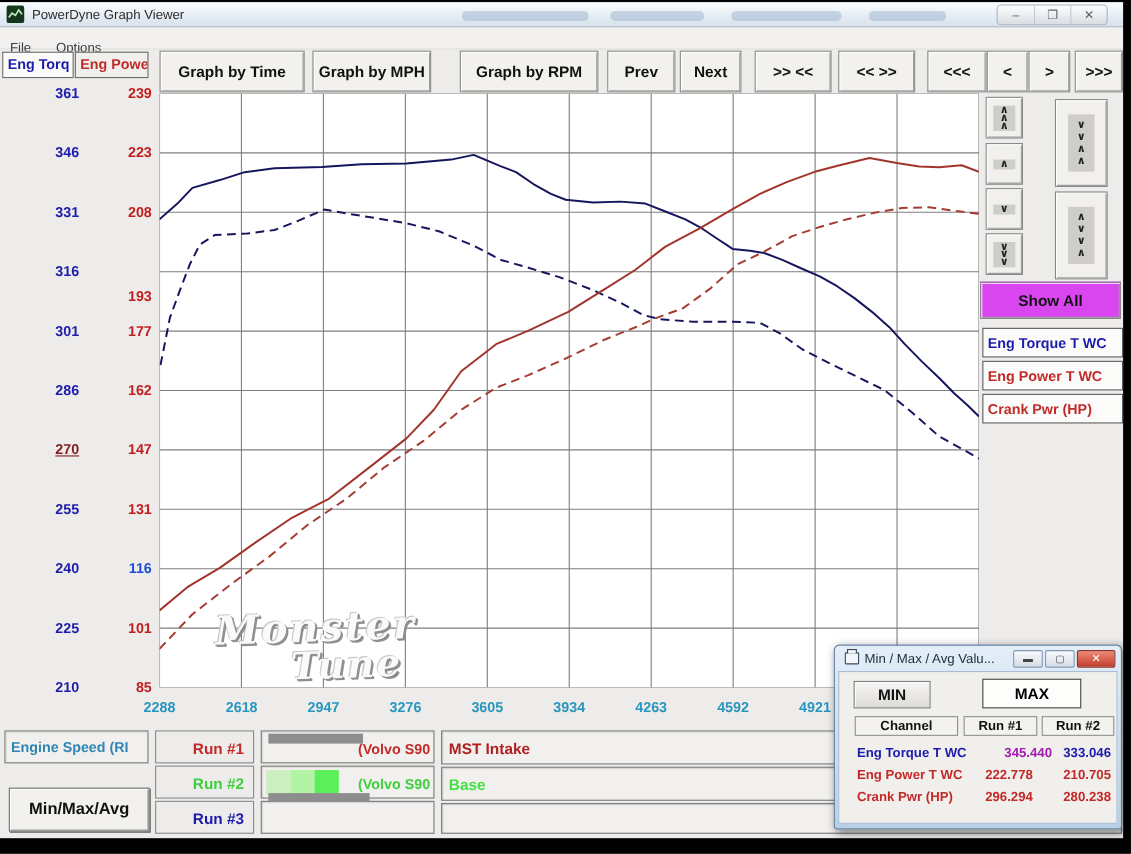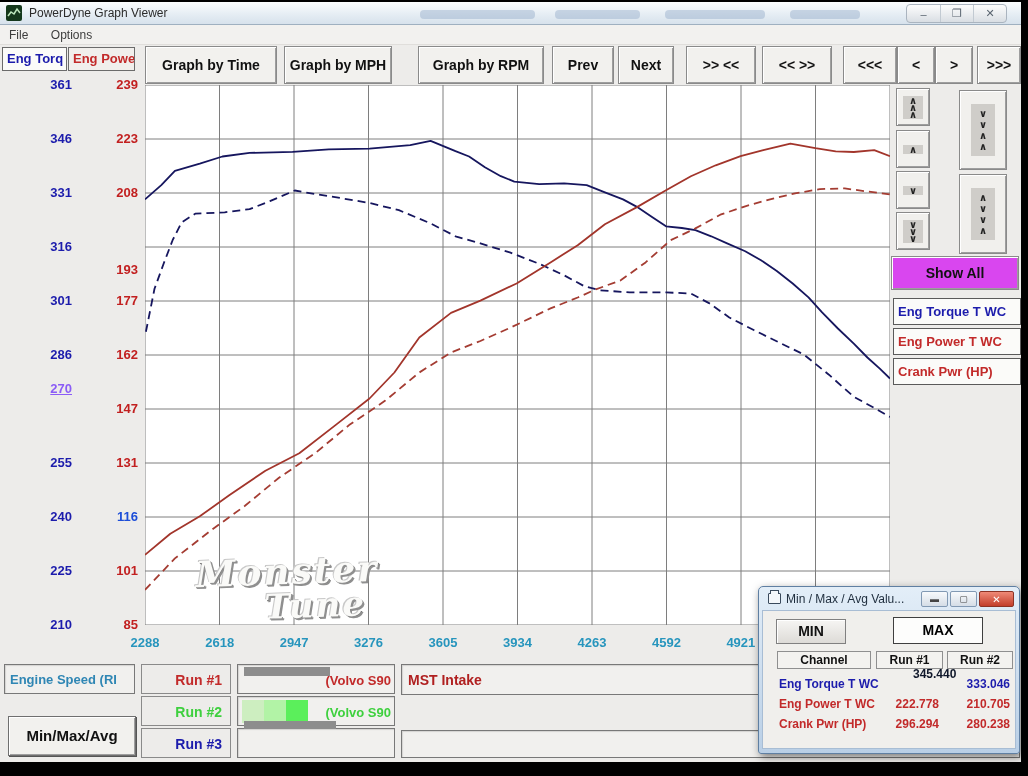--- a/index.html
+++ b/index.html
@@ -20,21 +20,21 @@
   #win-controls { position:absolute; right:14px; top:2px; height:19px; display:flex;
     border:1px solid #aab4bf; border-radius:4px; overflow:hidden;
     background:linear-gradient(#fdfdfd,#d9dee3); }
   .win-btn { width:33px; height:100%; display:flex; align-items:center; justify-content:center;
     font-size:11px; color:#5a6570; border-left:1px solid #c2cad2; cursor:default; }
   .win-btn:first-child { border-left:none; }
 
   
   #menubar { position:absolute; left:0; top:23px; width:100%; height:20px;
     background:#f2f1ef; border-bottom:1px solid #e0dedb; }
-  .menu-item { display:inline-block; padding:3px 9px 0 9px; font-size:12px; color:#3d3d3d; }
+  .menu-item { display:inline-block; padding:11px 9px 0 9px; font-size:12px; color:#3d3d3d; }
 
   
   .chan-tab { position:absolute; top:45px; height:24px; border:1px solid #6b6b6b;
     font-weight:bold; font-size:13px; padding:3px 4px; white-space:nowrap; overflow:hidden; }
   #tab-torque { left:2px; width:65px; background:#fbfbf9; color:#1c1cac; }
   #tab-power  { left:68px; width:67px; background:#f1efec; color:#c22a2a; }
   .tb-btn { position:absolute; top:44px; height:38px; background:#f2f1ee;
     border:1px solid #8a8a8a; box-shadow:inset 1px 1px 0 #ffffff, inset -1px -1px 0 #9e9e9e;
     font-weight:bold; font-size:14px; color:#111; text-align:center; line-height:36px;
     font-family:"Liberation Sans",sans-serif; cursor:default; white-space:nowrap; }
@@ -165,21 +165,21 @@
       <div class="tb-btn" style="left: 977px; width: 44px;">&gt;&gt;&gt;</div>
     </div>
 
   <div id="axis-labels">
       <div class="ylab t" style="left: 20px; top: 75px; color: rgb(28, 28, 172);">361</div>
       <div class="ylab t" style="left: 20px; top: 129px; color: rgb(28, 28, 172);">346</div>
       <div class="ylab t" style="left: 20px; top: 183px; color: rgb(28, 28, 172);">331</div>
       <div class="ylab t" style="left: 20px; top: 237px; color: rgb(28, 28, 172);">316</div>
       <div class="ylab t" style="left: 20px; top: 291px; color: rgb(28, 28, 172);">301</div>
       <div class="ylab t" style="left: 20px; top: 345px; color: rgb(28, 28, 172);">286</div>
-      <div class="ylab t" style="left: 20px; top: 379px; color: #8b5cf6; text-decoration: underline;">270</div>
+      <div class="ylab t" style="left: 20px; top: 399px; color: #7f1d1d; text-decoration: underline;">270</div>
       <div class="ylab t" style="left: 20px; top: 453px; color: rgb(28, 28, 172);">255</div>
       <div class="ylab t" style="left: 20px; top: 507px; color: rgb(28, 28, 172);">240</div>
       <div class="ylab t" style="left: 20px; top: 561px; color: rgb(28, 28, 172);">225</div>
       <div class="ylab t" style="left: 20px; top: 615px; color: rgb(28, 28, 172);">210</div>
       <div class="ylab p" style="left: 86px; top: 75px; color: rgb(194, 32, 32);">239</div>
       <div class="ylab p" style="left: 86px; top: 129px; color: rgb(194, 32, 32);">223</div>
       <div class="ylab p" style="left: 86px; top: 183px; color: rgb(194, 32, 32);">208</div>
       <div class="ylab p" style="left: 86px; top: 237px; color: rgb(194, 32, 32); margin-top: 23px;">193</div>
       <div class="ylab p" style="left: 86px; top: 291px; color: rgb(194, 32, 32);">177</div>
       <div class="ylab p" style="left: 86px; top: 345px; color: rgb(194, 32, 32);">162</div>
@@ -296,41 +296,42 @@
   <div class="run-name sunken" style="top:694px">
     <div class="grad-block" style="left:4px;background:#cdeec0"></div>
     <div class="grad-block" style="left:26px;background:#b2f3a6"></div>
     <div class="grad-block" style="left:48px;background:#5bef5b"></div>
     <span class="frag" style="color: rgb(62, 208, 62);">(Volvo S90</span>
     <div class="gray-bar" style="left:6px;bottom:-4px;width:92px;height:8px;z-index:3"></div>
   </div>
   <div class="run-name sunken" style="top:726px"></div>
 
   <div class="wide-field sunken" style="top: 662px; height: 31px; color: rgb(176, 32, 32);">MST Intake</div>
+  <div class="wide-field sunken" style="top: 695px; height: 31px; color: rgb(68, 224, 68);">Base</div>
   <div class="wide-field sunken" style="top:728px;height:28px"></div>
 
   <div id="popup">
     <div id="popup-titlebar">
       <div id="popup-icon"></div>
       <span id="popup-title">Min / Max / Avg Valu...</span>
       <div id="popup-controls">
         <div class="pop-btn">▬</div>
         <div class="pop-btn">▢</div>
         <div class="pop-btn close">✕</div>
       </div>
     </div>
     <div id="popup-content">
       <div id="min-btn">MIN</div>
       <div id="max-btn">MAX</div>
       <div class="hdr-cell" style="left:14px;width:94px">Channel</div>
       <div class="hdr-cell" style="left:113px;width:67px">Run #1</div>
       <div class="hdr-cell" style="left:184px;width:66px">Run #2</div>
       <div id="popup-rows">
           <div class="row-channel" style="top: 66px; color: rgb(28, 28, 172);">Eng Torque T WC</div>
-          <div class="row-val" style="left: 110px; top: 56px; color: #0f172a; padding-left: 40px;">345.440</div>
+          <div class="row-val" style="left: 110px; top: 66px; color: #a21caf; padding-left: 40px;">345.440</div>
           <div class="row-val" style="left: 181px; top: 66px; color: rgb(28, 28, 172);">333.046</div>
           <div class="row-channel" style="top: 86px; color: rgb(194, 42, 42);">Eng Power T WC</div>
           <div class="row-val" style="left: 110px; top: 86px; color: rgb(194, 42, 42);">222.778</div>
           <div class="row-val" style="left: 181px; top: 86px; color: rgb(194, 42, 42);">210.705</div>
           <div class="row-channel" style="top: 106px; color: rgb(194, 42, 42);">Crank Pwr (HP)</div>
           <div class="row-val" style="left: 110px; top: 106px; color: rgb(194, 42, 42);">296.294</div>
           <div class="row-val" style="left: 181px; top: 106px; color: rgb(194, 42, 42);">280.238</div>
         </div>
     </div>
   </div>

